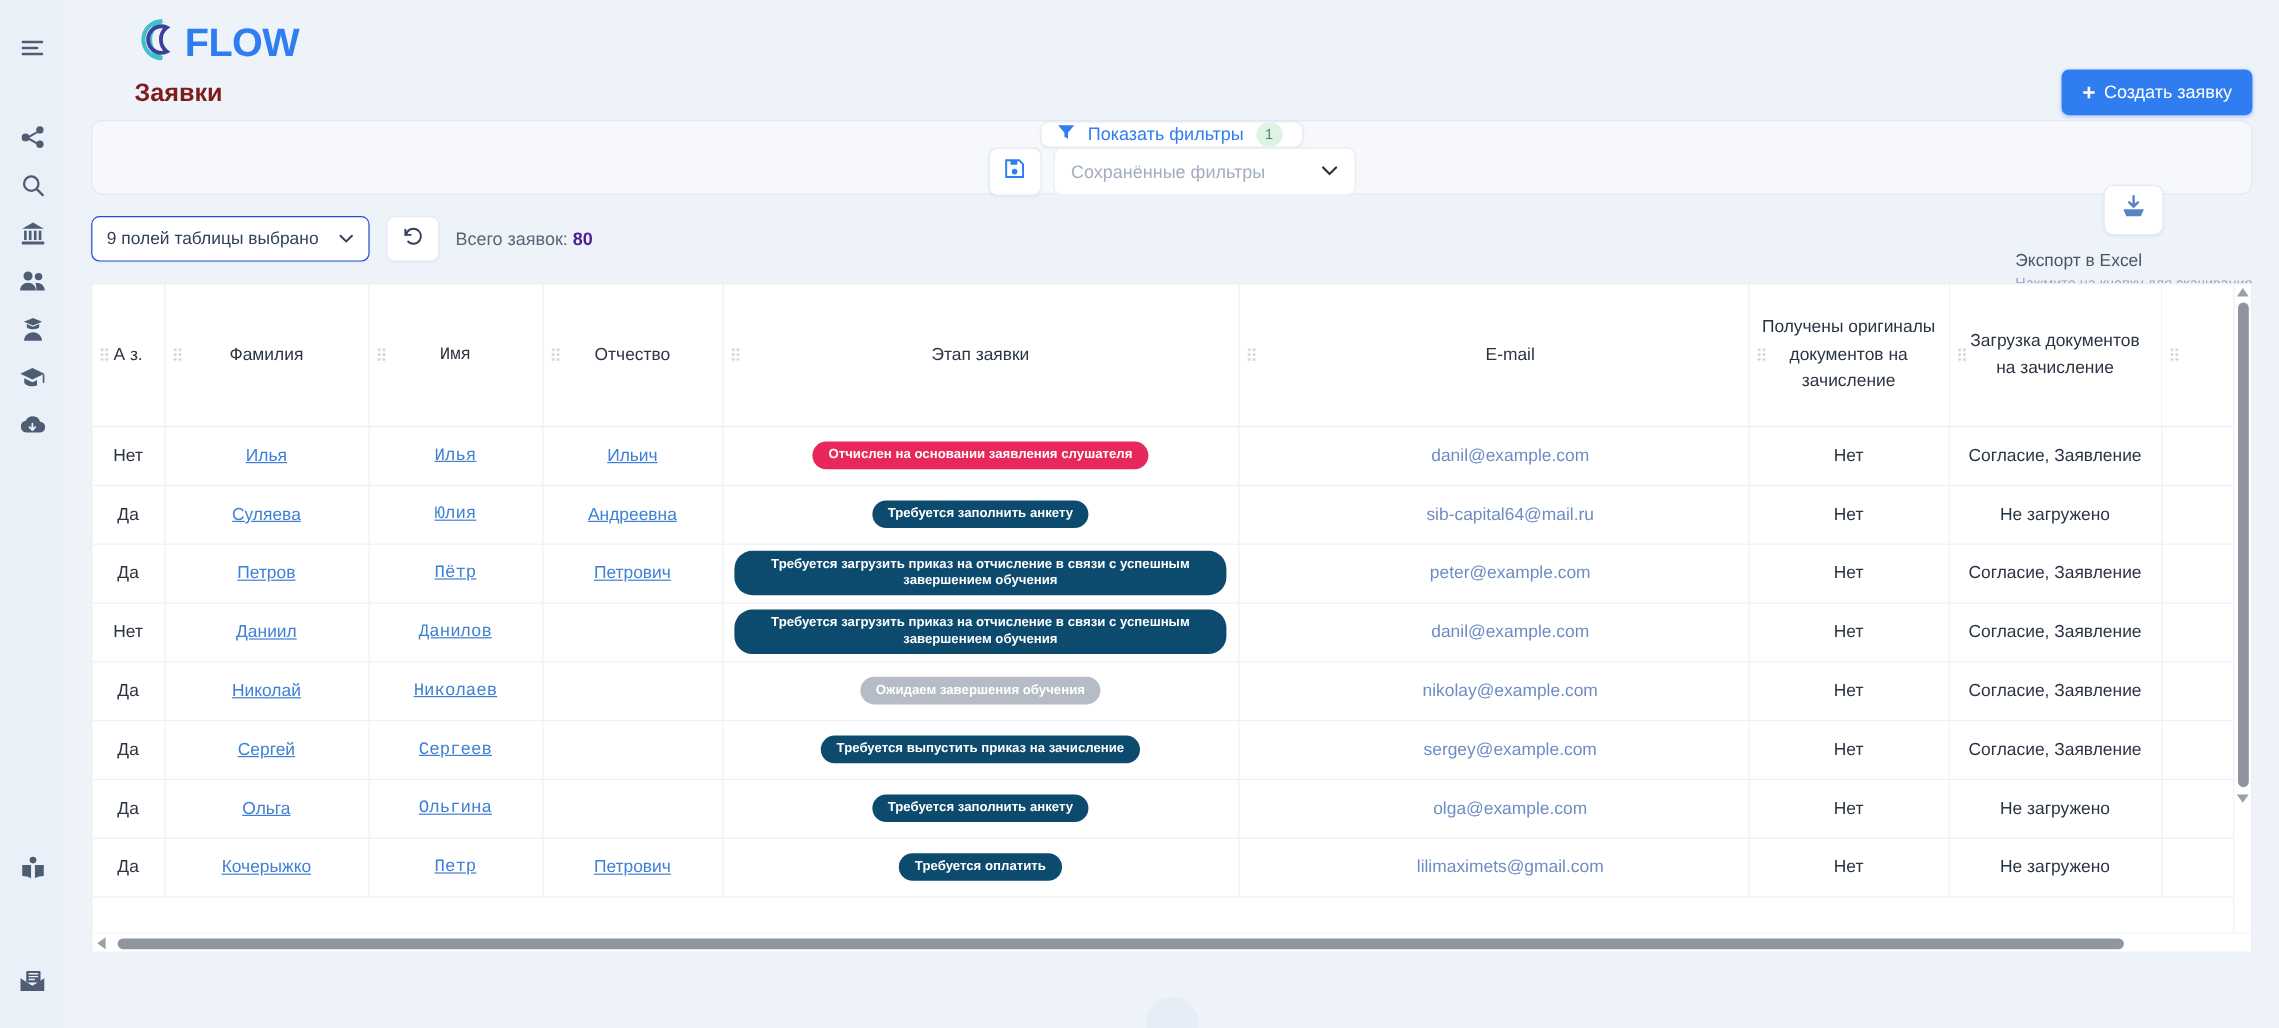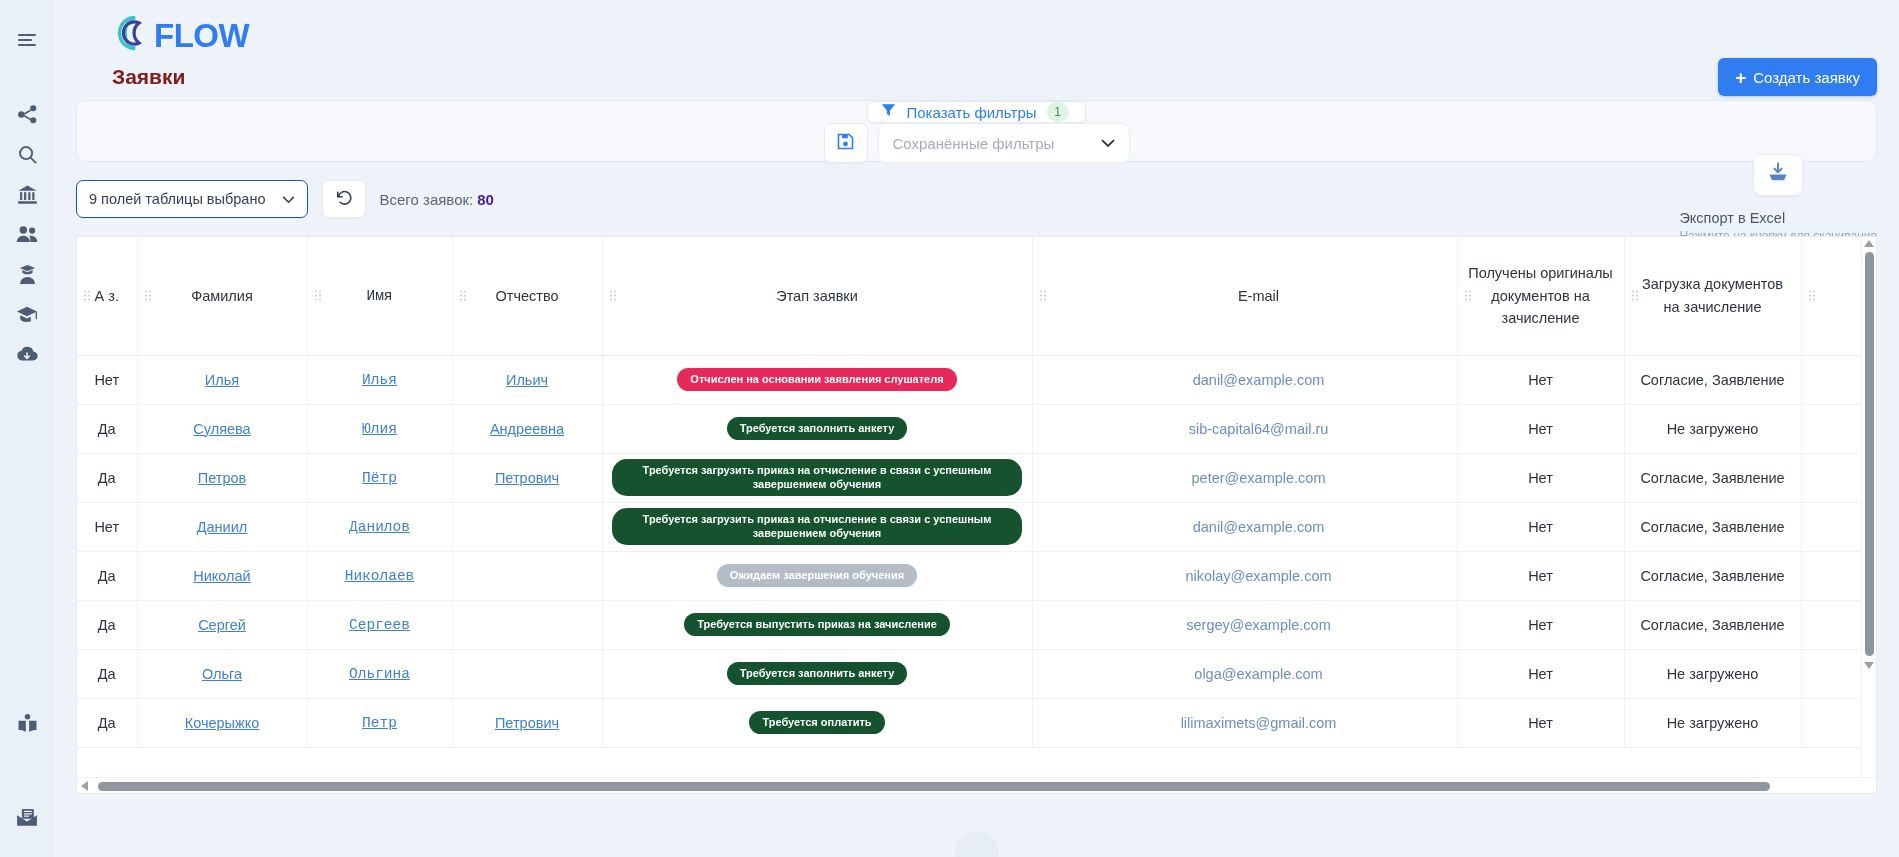--- a/index.html
+++ b/index.html
@@ -185,21 +185,21 @@
     text-align: center; padding: 4px 8px;
   }
   td.lnk a { color: #3f7fd4; text-decoration: underline; cursor: pointer; font-size: 14.5px; }
   td.mail { color: #6e8cc4; font-size: 14.5px; }
   .badge {
     display: inline-block; color: #fff; border-radius: 15px;
     font-size: 11px; font-weight: bold; line-height: 1.25;
     padding: 5px 13px; max-width: 410px;
   }
   .badge.red { background: #e8275a; }
-  .badge.orange { background: #14532d; }
+  .badge.orange { background: #0c4a6e; }
   .badge.gray { background: #b6bcc6; }
 
   
   .c-az    { width: 60px; }
   .c-fam   { width: 170px; }
   .c-imya  { width: 145px; font-family: Liberation Mono, monospace; }
   .c-otch  { width: 150px; }
   .c-etap  { width: 430px; }
   .c-mail  { width: 425px; padding-left: 36px; }
   .c-orig  { width: 167px; }

